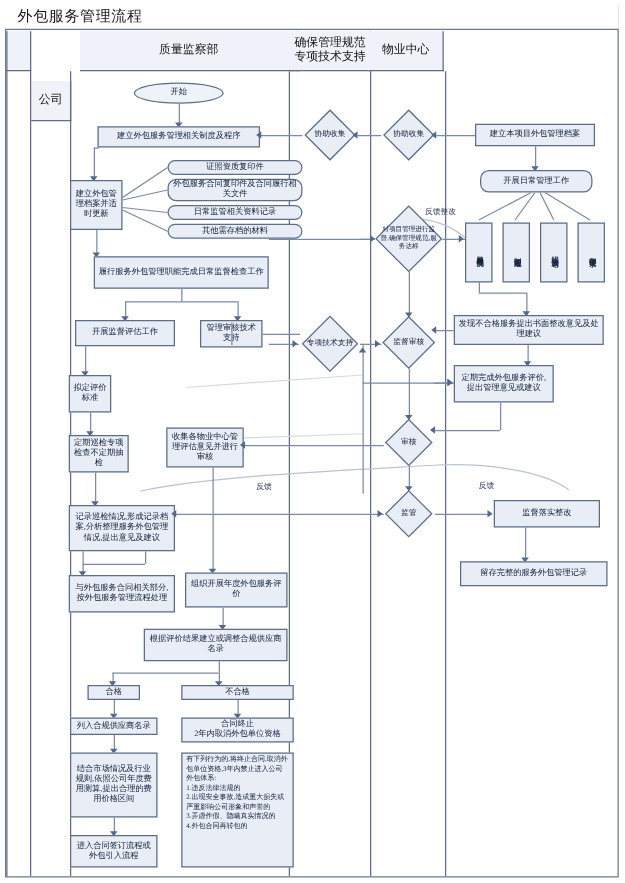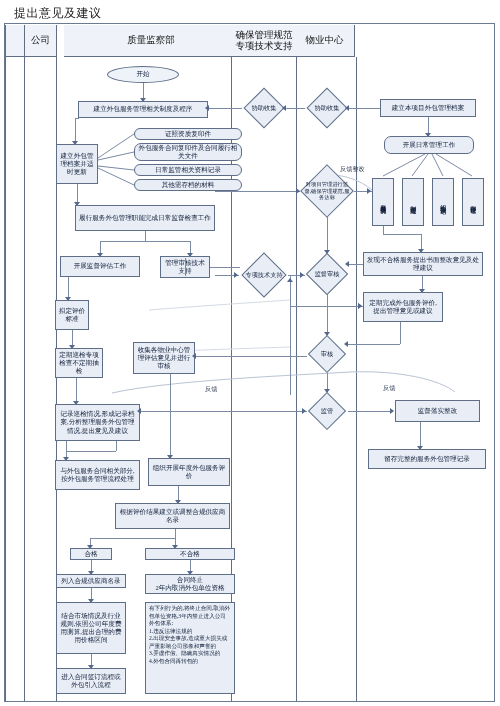--- a/index.html
+++ b/index.html
@@ -45,24 +45,24 @@
   svg.curves{position:absolute;left:0;top:0;width:500px;height:706px;pointer-events:none;}
 </style>
 </head>
 <body>
 
 <div id="page">
 
   <div class="frame"></div>
 
   <div class="title-bar"></div>
-  <div class="title-text">提出意见及建议</div>
+  <div class="title-text">外包服务管理流程</div>
 
   <div class="hdr" style="left:5px;width:20px;border-left:1px solid #5f6e85;"></div>
-  <div class="hdr" style="left:25px;width:32px;">公司</div>
+  <div class="hdr" style="left:25px;width:32px;margin-top:40px;">公司</div>
   <div class="hdr" style="left:64px;width:175px;">质量监察部</div>
   <div class="hdr" style="left:232px;width:65px;flex-direction:column;">
     <span>确保管理规范</span>
     <span>专项技术支持</span>
   </div>
   <div class="hdr" style="left:295px;width:60px;text-align:right;">物业中心</div>
 
   <div class="lane first" style="left:5px;width:20px;"></div>
   <div class="lane" style="left:25px;width:32px;"></div>
   <div class="lane" style="left:57px;width:175px;"></div>

